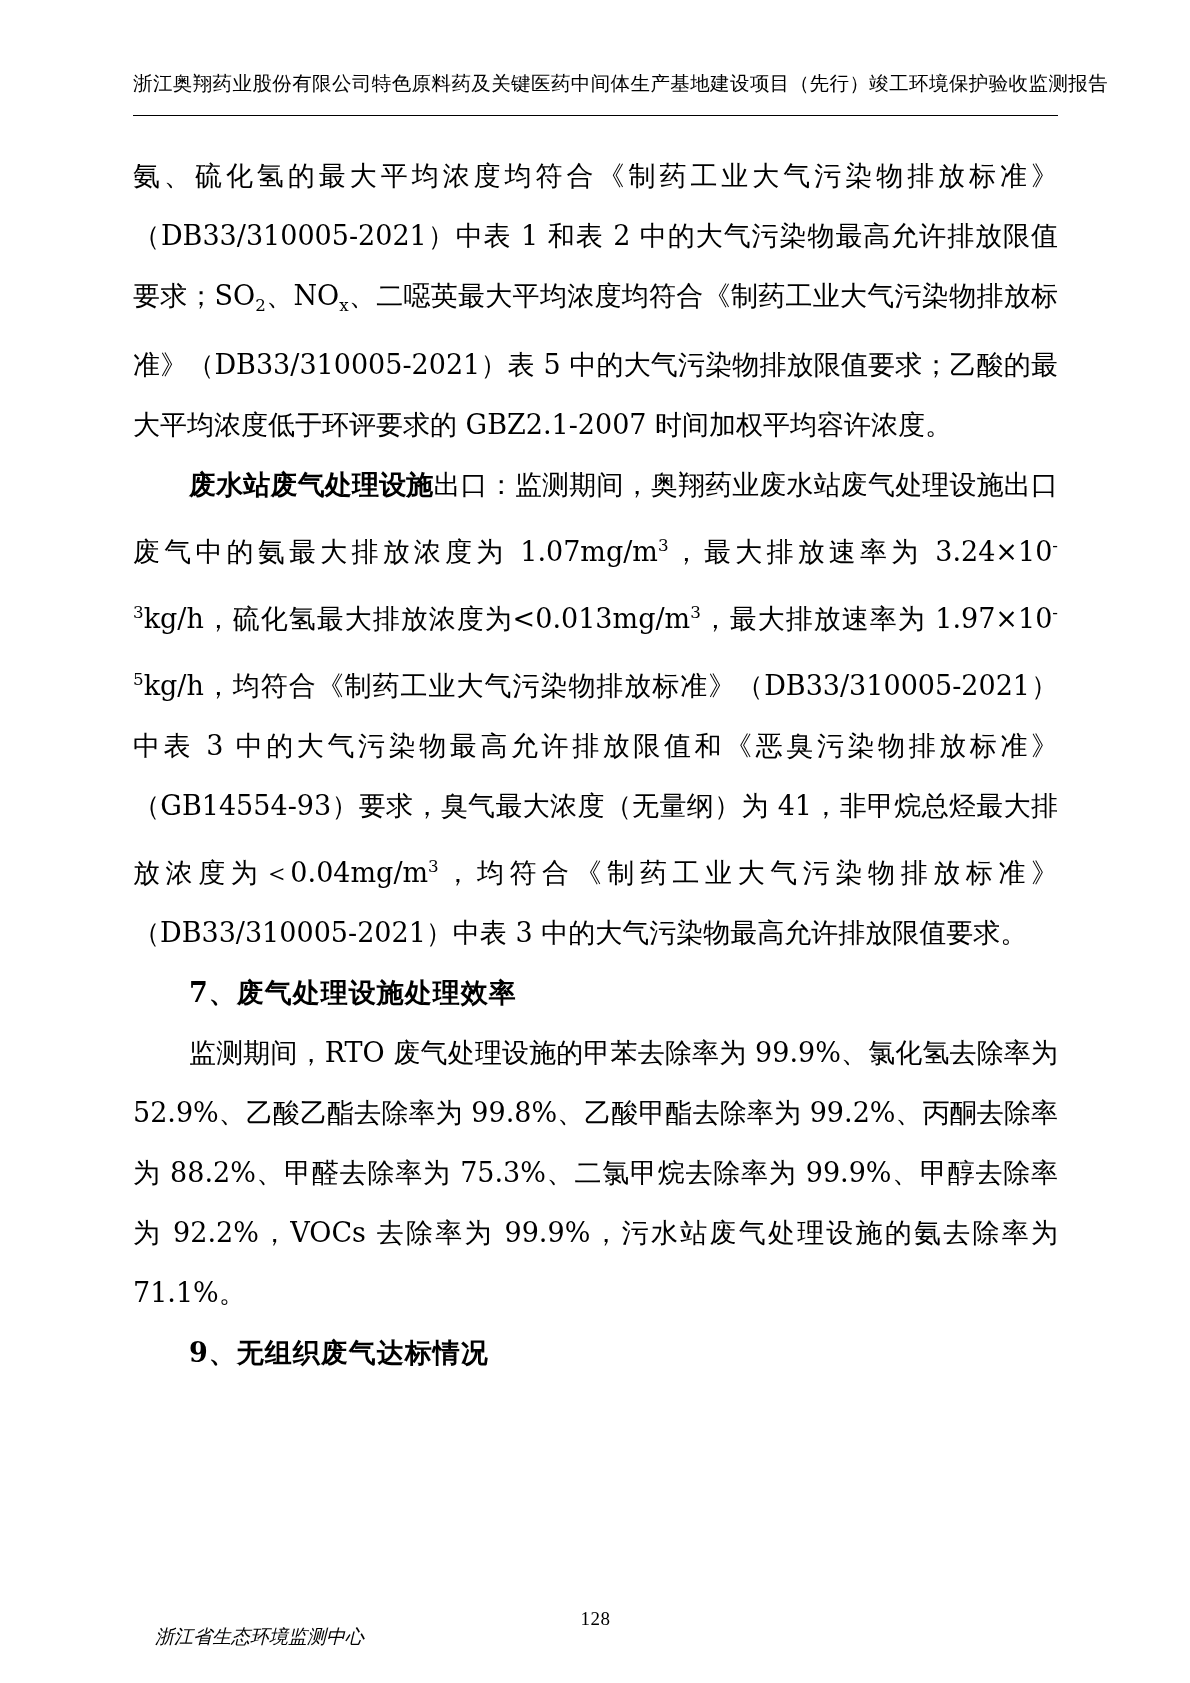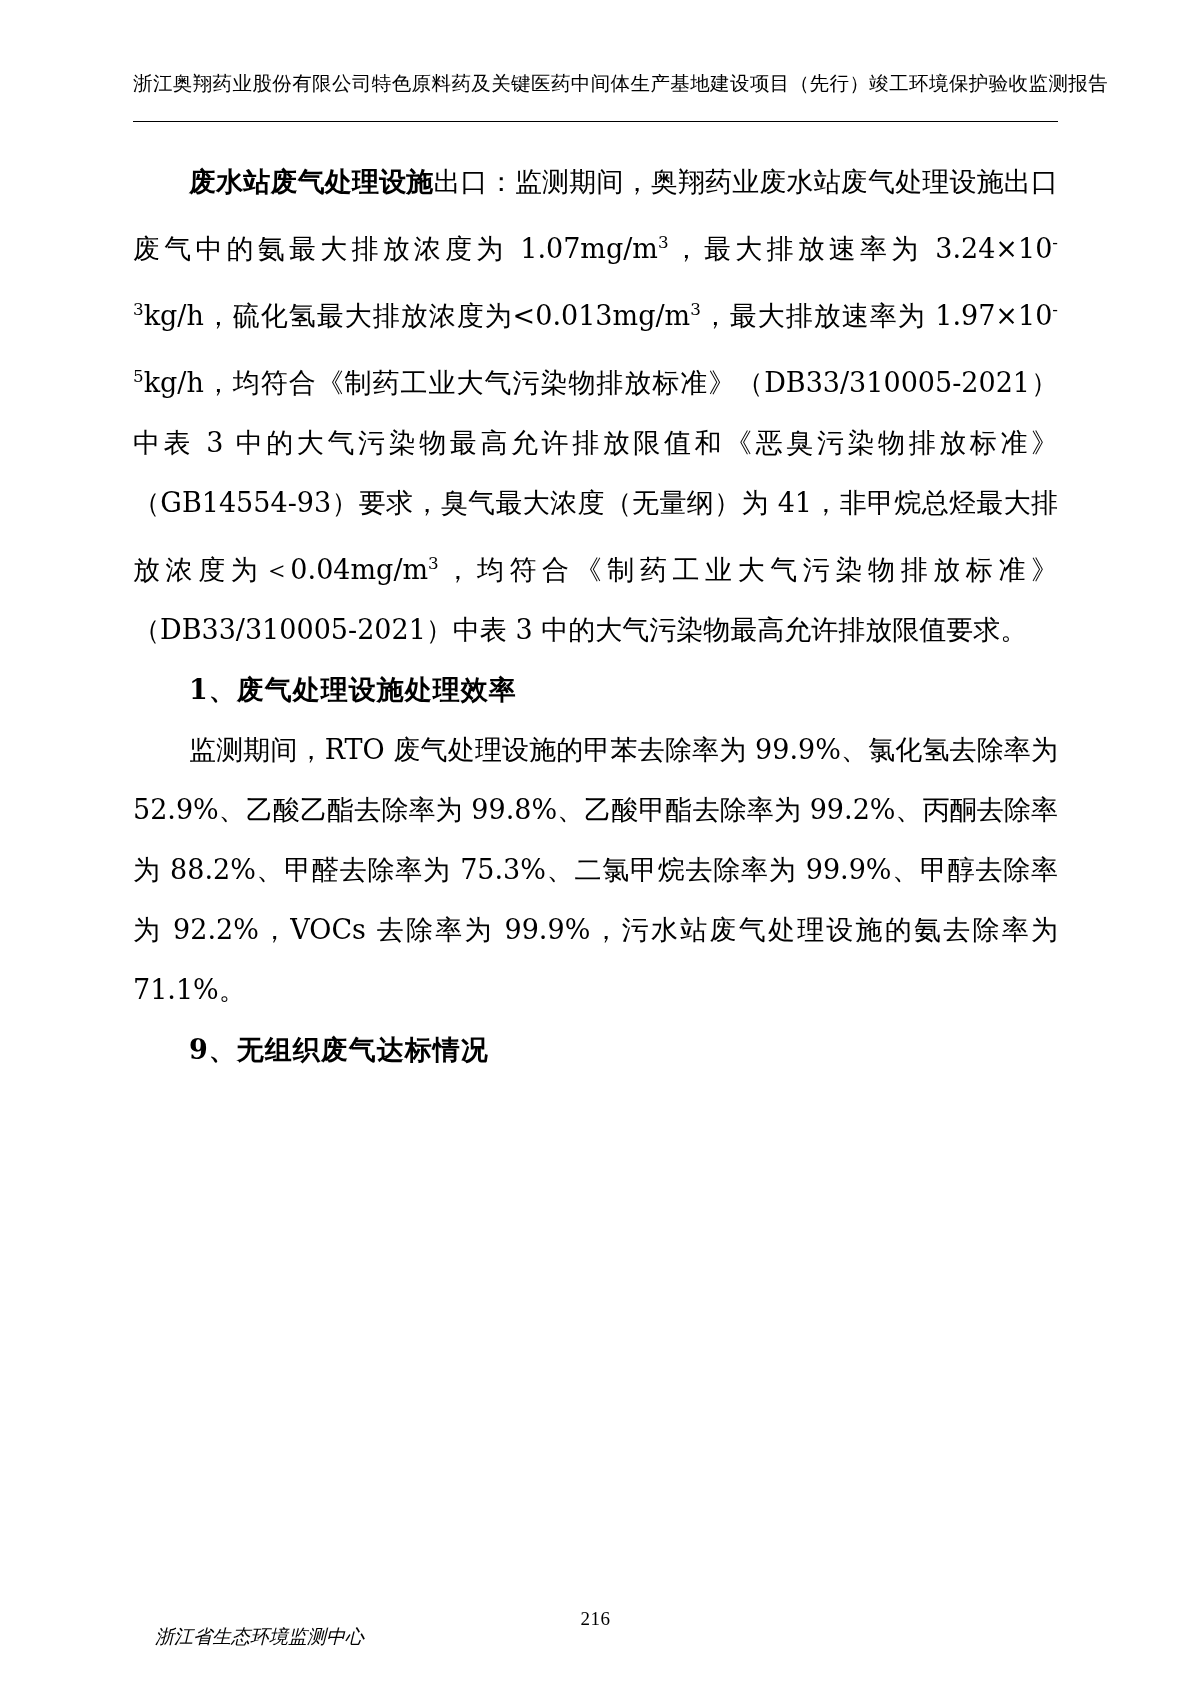--- a/index.html
+++ b/index.html
@@ -26,21 +26,21 @@
     top: 70px;
     width: 925px;
   }
   .header {
     font-family: Liberation Serif, serif;
     font-size: 19.5px;
     letter-spacing: 0.4px;
     text-align: right;
     white-space: nowrap;
     color: #000;
-    padding-bottom: 24px;
+    padding-bottom: 18px;
     border-bottom: 1.6px solid #000;
   }
   .body-text {
     margin-top: 30px;
     font-size: 27px;
     line-height: 60px;
     text-align: justify;
     text-justify: inter-ideograph;
   }
   p {
@@ -88,31 +88,32 @@
 <body>
 
 <div class="page">
 
   <div class="content">
 
     <div class="header">浙江奥翔药业股份有限公司特色原料药及关键医药中间体生产基地建设项目（先行）竣工环境保护验收监测报告</div>
 
     <div class="body-text">
 
+      <p><span>氨、硫化氢的最大平均浓度均符合《制药工业大气污染物排放标准》（DB33/310005-2021）中表 1 和表 2 中的大气污染物最高允许排放限值要求；SO</span><sub>2</sub><span>、NO</span><sub>x</sub><span>、二噁英最大平均浓度均符合《制药工业大气污染物排放标准》（DB33/310005-2021）表 5 中的大气污染物排放限值要求；乙酸的最大平均浓度低于环评要求的 GBZ2.1-2007 时间加权平均容许浓度。</span></p>
 
       <p class="indent"><span class="bold">废水站废气处理设施</span><span>出口：监测期间，奥翔药业废水站废气处理设施出口废气中的氨最大排放浓度为 1.07mg/m</span><sup>3</sup><span>，最大排放速率为 3.24×10</span><sup>-3</sup><span>kg/h，硫化氢最大排放浓度为&lt;0.013mg/m</span><sup>3</sup><span>，最大排放速率为 1.97×10</span><sup>-5</sup><span>kg/h，均符合《制药工业大气污染物排放标准》（DB33/310005-2021）中表 3 中的大气污染物最高允许排放限值和《恶臭污染物排放标准》（GB14554-93）要求，臭气最大浓度（无量纲）为 41，非甲烷总烃最大排放浓度为＜0.04mg/m</span><sup>3</sup><span>，均符合《制药工业大气污染物排放标准》（DB33/310005-2021）中表 3 中的大气污染物最高允许排放限值要求。</span></p>
 
-      <p class="heading">1、废气处理设施处理效率</p>
+      <p class="heading">7、废气处理设施处理效率</p>
 
       <p class="indent">监测期间，RTO 废气处理设施的甲苯去除率为 99.9%、氯化氢去除率为 52.9%、乙酸乙酯去除率为 99.8%、乙酸甲酯去除率为 99.2%、丙酮去除率为 88.2%、甲醛去除率为 75.3%、二氯甲烷去除率为 99.9%、甲醇去除率为 92.2%，VOCs 去除率为 99.9%，污水站废气处理设施的氨去除率为 71.1%。</p>
 
       <p class="heading">9、无组织废气达标情况</p>
 
 
     </div>
   </div>
 
   <div class="footer">
     <span class="left">浙江省生态环境监测中心</span>
-    <span class="center">216</span>
+    <span class="center">128</span>
   </div>
 
 </div>
 
 </body></html>

